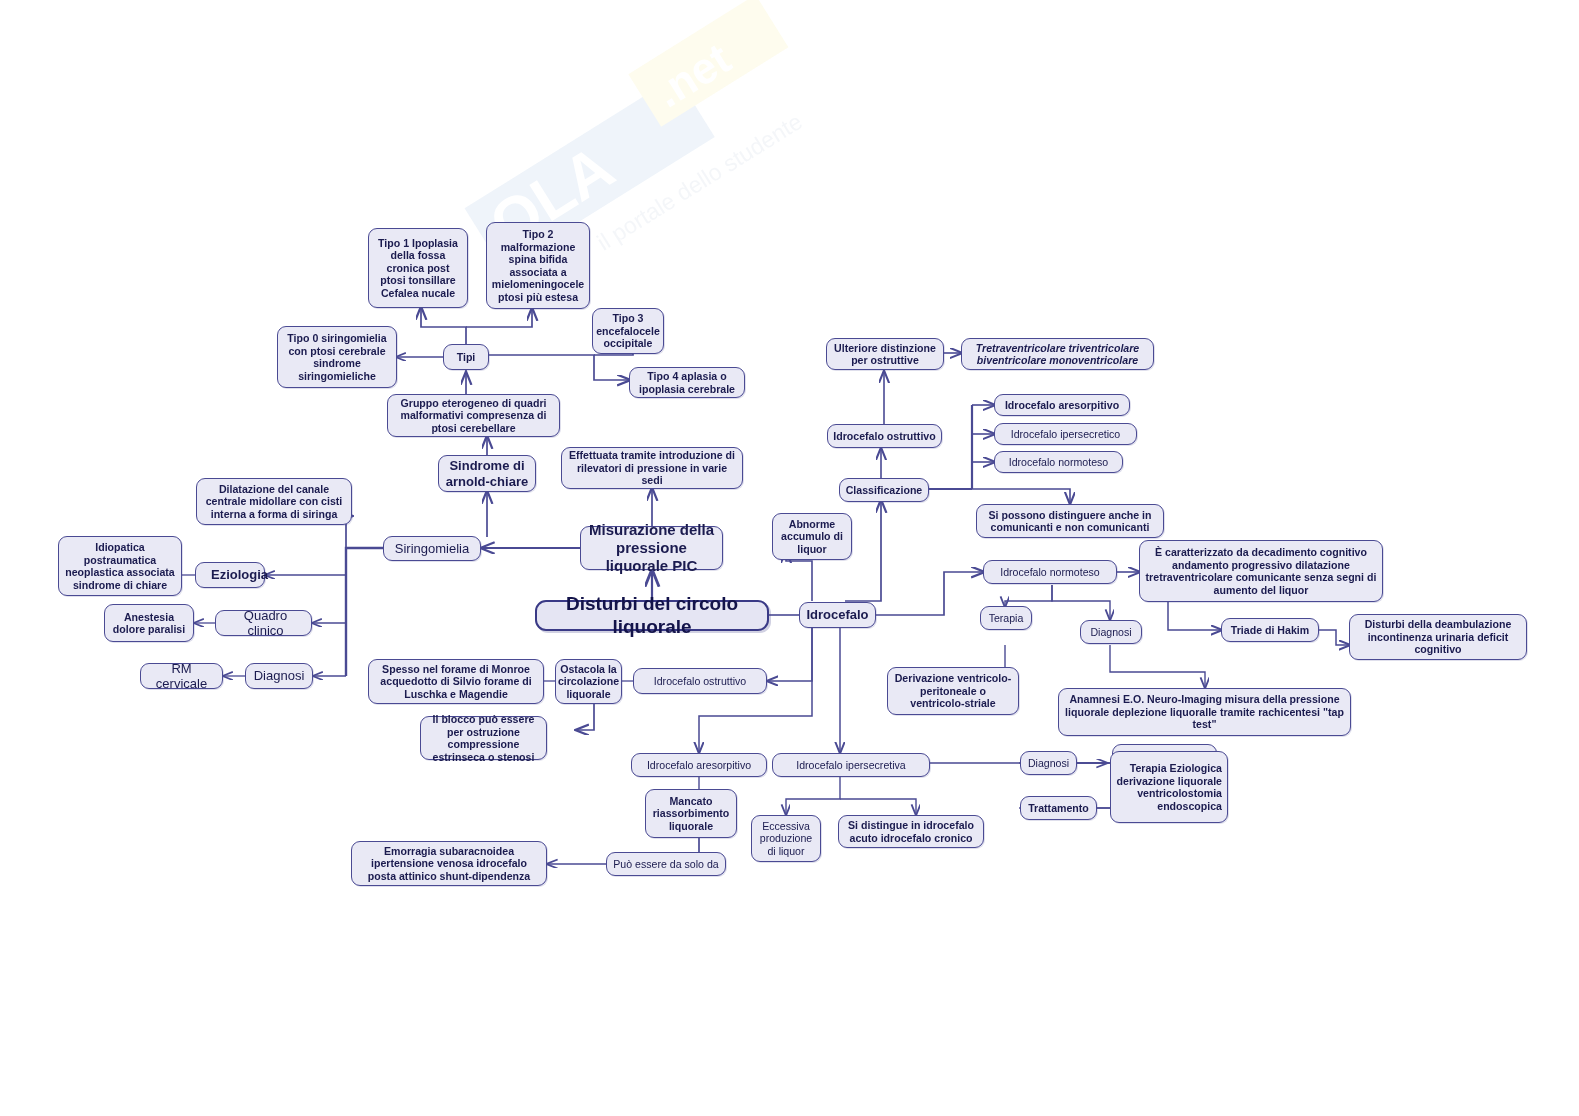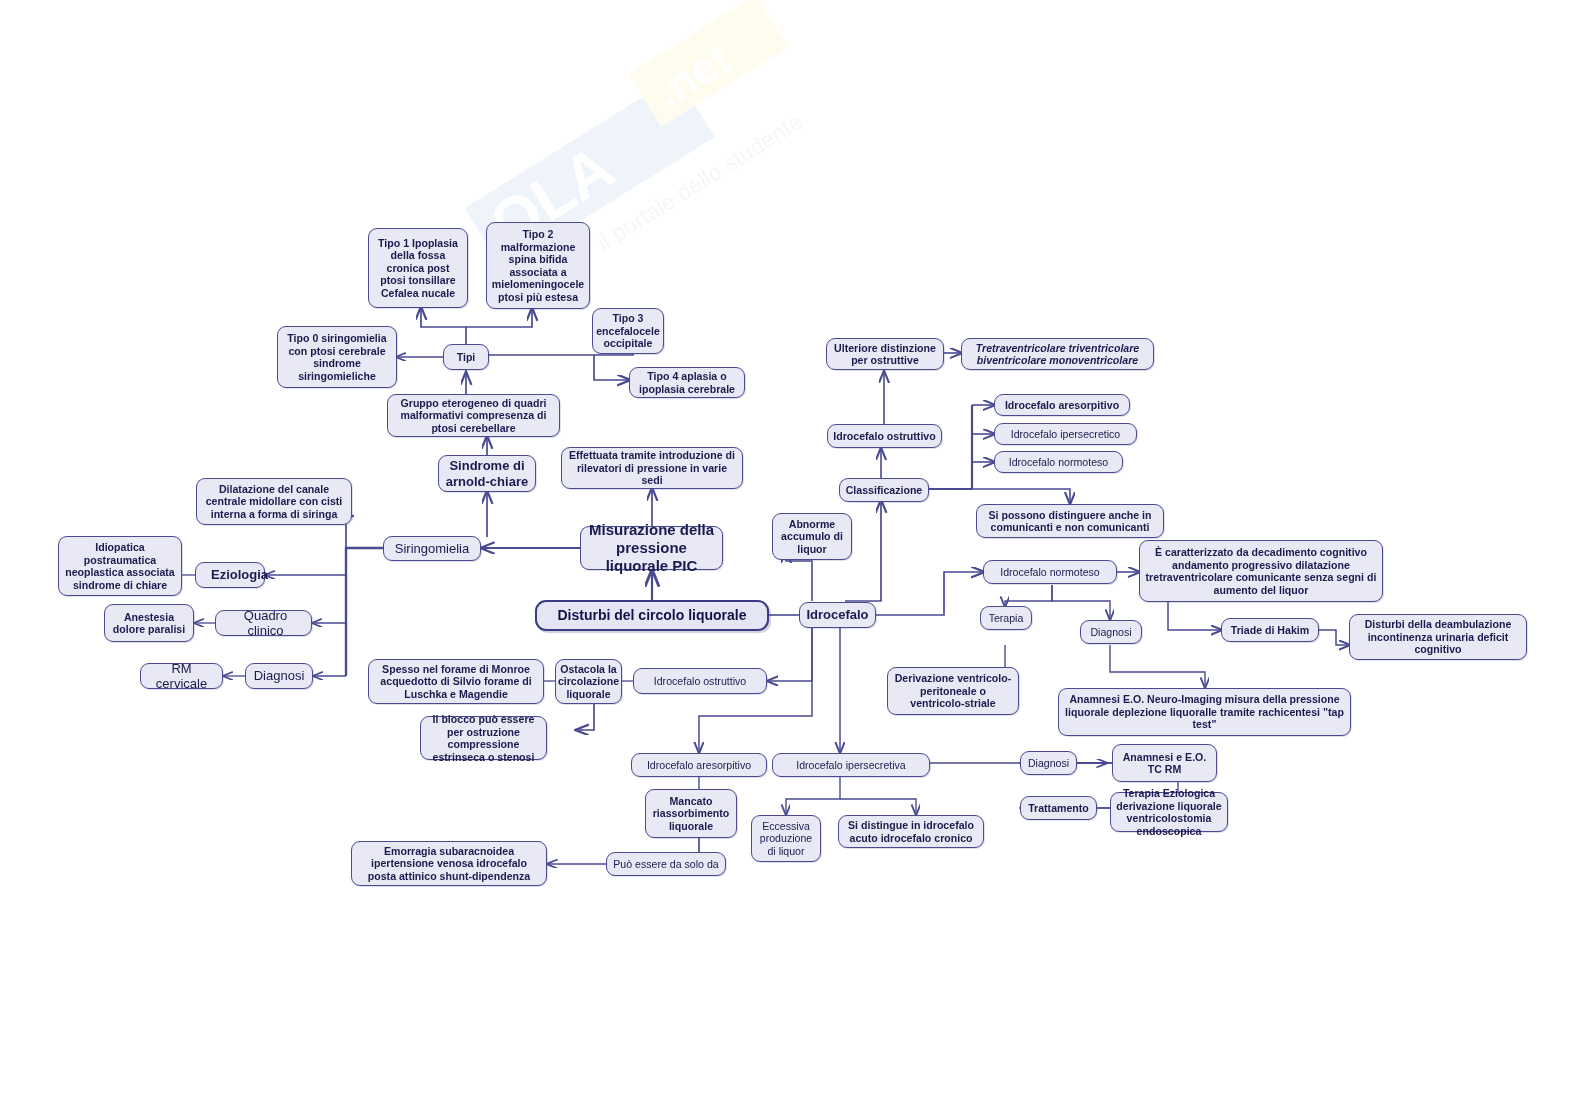--- a/index.html
+++ b/index.html
@@ -36,21 +36,21 @@
     font-weight:bold;
     padding:2px 5px;
     z-index:3;
     box-shadow:1px 1px 0 rgba(80,80,150,.18);
   }
   .node.plain{font-weight:normal;}
   .node.root{
     border:2.4px solid #3a3a86;
     border-radius:11px;
     background:#e5e5f3;
-    font-size:14px;
+    font-size:19px;
     font-weight:bold;
     color:#13134a;
     box-shadow:2px 2px 0 rgba(70,70,140,.25);
   }
   .node.big{font-size:15px;}
   .node.med{font-size:13px;}
   .node.sm{font-size:10.6px;}
 </style>
 </head>
 <body>
@@ -226,21 +226,21 @@
   <div class="node sm plain" style="left:980px;top:606px;width:52px;height:24px;">Terapia</div>
   <div class="node sm plain" style="left:1080px;top:620px;width:62px;height:24px;">Diagnosi</div>
   <div class="node sm" style="left:887px;top:667px;width:132px;height:48px;">Derivazione ventricolo-peritoneale o ventricolo-striale</div>
   <div class="node sm" style="left:1058px;top:688px;width:293px;height:48px;">Anamnesi E.O. Neuro-Imaging misura della pressione liquorale deplezione liquoralle tramite rachicentesi "tap test"</div>
 
   <div class="node sm plain" style="left:631px;top:753px;width:136px;height:24px;">Idrocefalo aresorpitivo</div>
   <div class="node sm plain" style="left:772px;top:753px;width:158px;height:24px;">Idrocefalo ipersecretiva</div>
   <div class="node sm plain" style="left:1020px;top:751px;width:57px;height:24px;">Diagnosi</div>
   <div class="node sm" style="left:1112px;top:744px;width:105px;height:38px;">Anamnesi e E.O. TC RM</div>
   <div class="node sm" style="left:1020px;top:796px;width:77px;height:24px;">Trattamento</div>
-  <div class="node sm" style="left:1110px;top:792px;width:118px;height:40px;">Terapia Eziologica derivazione liquorale ventricolostomia endoscopica</div>
+  <div class="node sm" style="left:1110px;top:751px;width:118px;height:72px;text-align:right;">Terapia Eziologica derivazione liquorale ventricolostomia endoscopica</div>
 
   <div class="node sm" style="left:645px;top:789px;width:92px;height:49px;">Mancato riassorbimento liquorale</div>
   <div class="node sm plain" style="left:751px;top:815px;width:70px;height:47px;">Eccessiva produzione di liquor</div>
   <div class="node sm" style="left:838px;top:815px;width:146px;height:33px;">Si distingue in idrocefalo acuto idrocefalo cronico</div>
   <div class="node sm" style="left:351px;top:841px;width:196px;height:45px;">Emorragia subaracnoidea ipertensione venosa idrocefalo posta attinico shunt-dipendenza</div>
   <div class="node sm plain" style="left:606px;top:852px;width:120px;height:24px;">Può essere da solo da</div>
 
 </div>
 
 </body></html>

